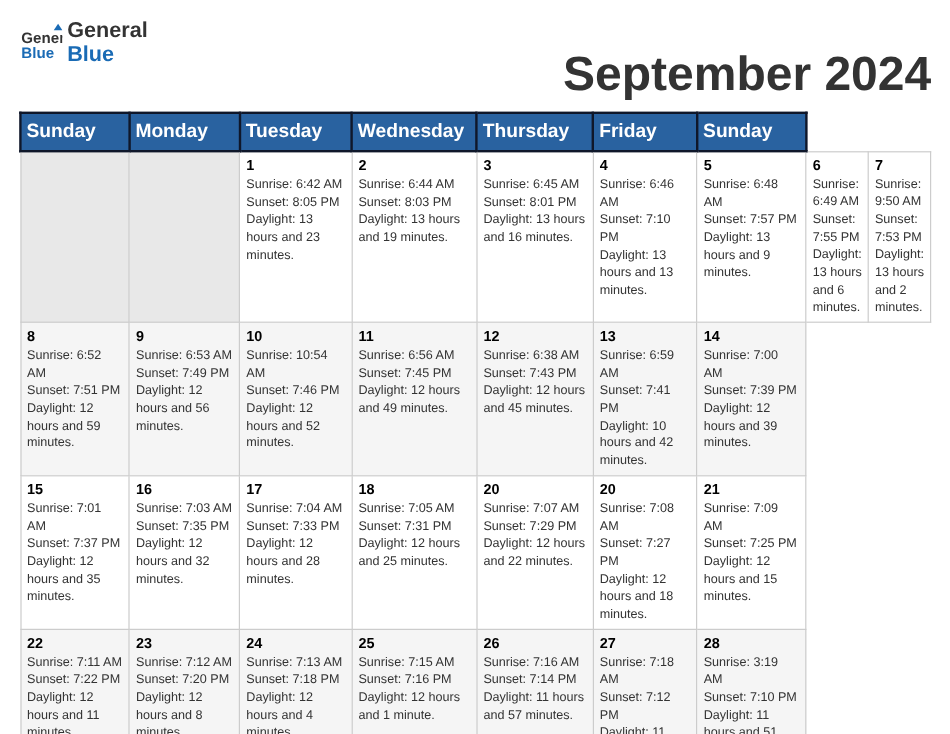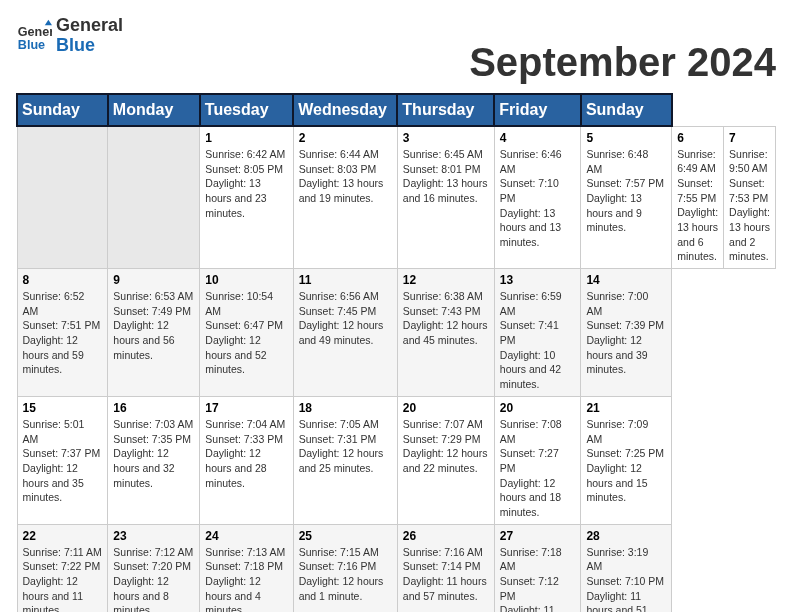--- a/index.html
+++ b/index.html
@@ -194,21 +194,21 @@
           <div class="day-info">
             <span>Sunrise: 6:53 AM</span><br>
             <span>Sunset: 7:49 PM</span><br>
             <span>Daylight: 12 hours and 56 minutes.</span>
           </div>
         </td>
         <td>
           <span class="day-num">10</span>
           <div class="day-info">
             <span>Sunrise: 10:54 AM</span><br>
-            <span>Sunset: 6:47 PM</span><br>
+            <span>Sunset: 7:46 PM</span><br>
             <span>Daylight: 12 hours and 52 minutes.</span>
           </div>
         </td>
         <td>
           <span class="day-num">11</span>
           <div class="day-info">
             <span>Sunrise: 6:56 AM</span><br>
             <span>Sunset: 7:45 PM</span><br>
             <span>Daylight: 12 hours and 49 minutes.</span>
           </div>
@@ -235,21 +235,21 @@
             <span>Sunrise: 7:00 AM</span><br>
             <span>Sunset: 7:39 PM</span><br>
             <span>Daylight: 12 hours and 39 minutes.</span>
           </div>
         </td>
       </tr>
       <tr>
         <td>
           <span class="day-num">15</span>
           <div class="day-info">
-            <span>Sunrise: 5:01 AM</span><br>
+            <span>Sunrise: 7:01 AM</span><br>
             <span>Sunset: 7:37 PM</span><br>
             <span>Daylight: 12 hours and 35 minutes.</span>
           </div>
         </td>
         <td>
           <span class="day-num">16</span>
           <div class="day-info">
             <span>Sunrise: 7:03 AM</span><br>
             <span>Sunset: 7:35 PM</span><br>
             <span>Daylight: 12 hours and 32 minutes.</span>

